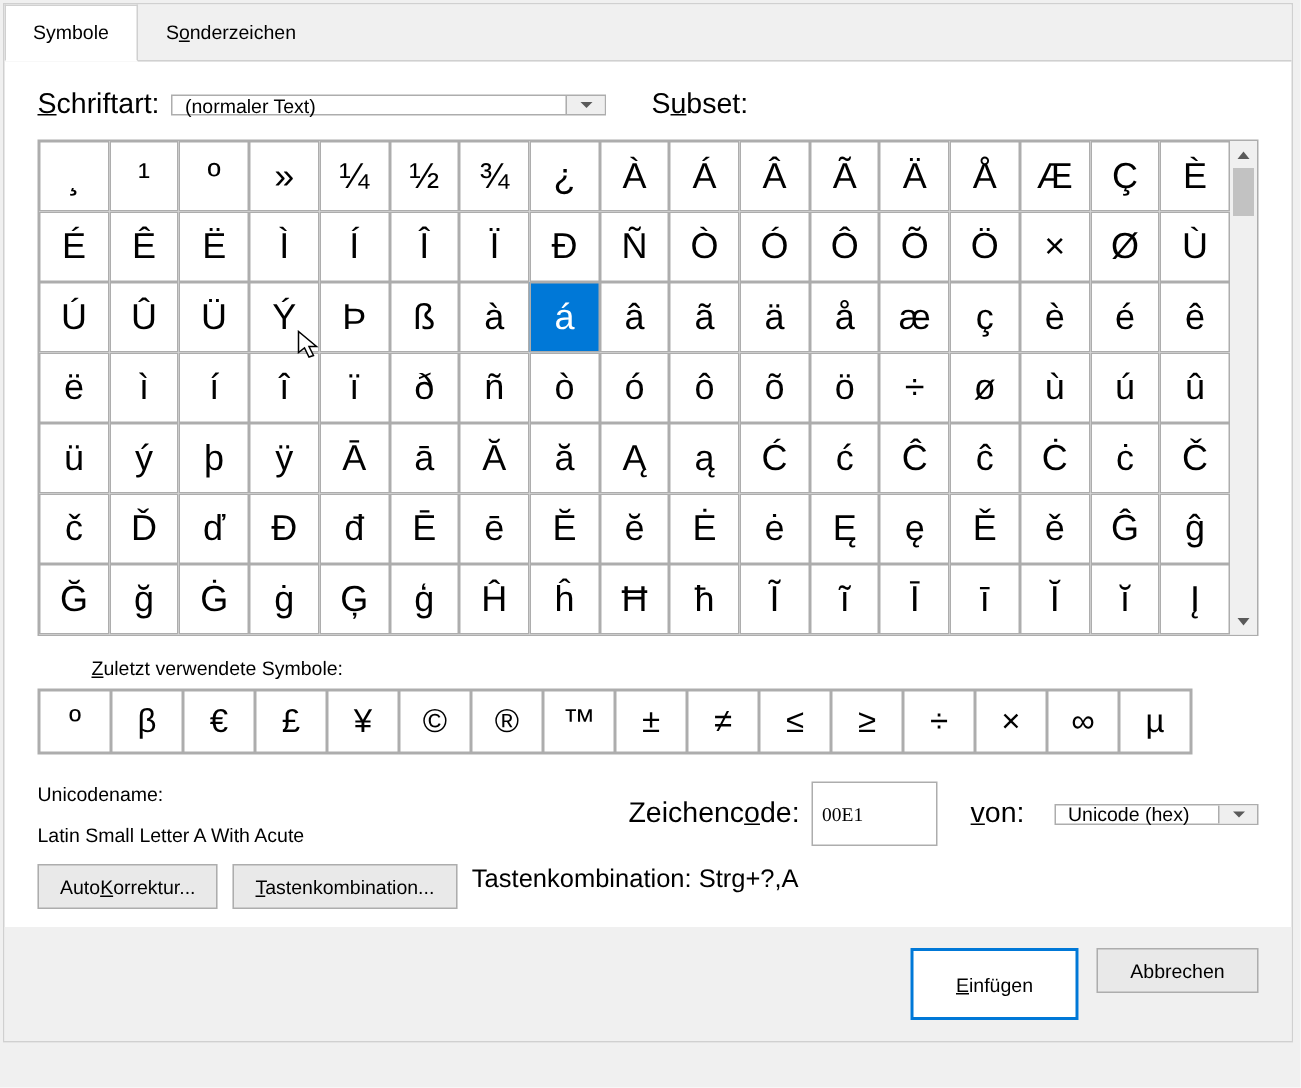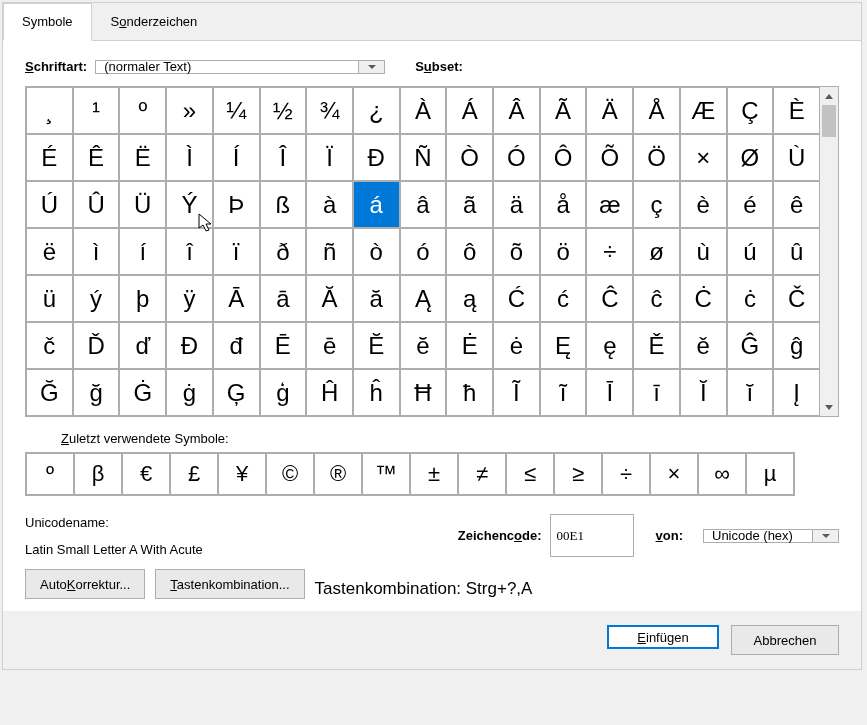--- a/index.html
+++ b/index.html
@@ -32,21 +32,21 @@
     }
     .tab.active {
       background: #ffffff;
       border: 1px solid #d0d0d0;
       border-bottom: 1px solid #ffffff;
       margin-bottom: -1px;
     }
     .underline { text-decoration: underline; }
     .content { padding: 18px 22px 12px 22px; }
     .row { display: flex; align-items: center; gap: 8px; margin-bottom: 12px; }
-    .label { font-size: 13px; font-weight: bold; }
+    .label { font-size: 19px; }
     .select-wrap {
       display: flex;
       align-items: center;
       border: 1px solid #adadad;
       background: #ffffff;
       height: 14px;
     }
     .select-wrap.font { flex: 0 0 290px; }
     .select-wrap.subset { flex: 1; }
     .select-text {
@@ -165,21 +165,21 @@
       border: 1px solid #adadad;
       height: 43px;
       padding: 0 6px;
       font-family: Liberation Serif, serif;
       font-size: 13px;
     }
     .input-code { width: 84px; }
     .select-inline { display: inline-flex; width: 136px; margin-left: 12px; }
     .action-row {
       display: flex;
-      align-items: flex-end;
+      align-items: flex-start;
       gap: 10px;
       margin-top: 12px;
     }
     .btn {
       height: 30px;
       padding: 0 14px;
       border: 1px solid #adadad;
       background: #e9e9e9;
       font-family: inherit;
       font-size: 13px;
@@ -187,21 +187,21 @@
     }
     .footer {
       display: flex;
       justify-content: flex-end;
       gap: 12px;
       padding: 14px 22px;
       background: #f0f0f0;
     }
     .btn-primary {
       width: 112px;
-      height: 24px;
+      height: 48px;
       border: 2px solid #0078d7;
       background: #ffffff;
       cursor: pointer;
       font-family: inherit;
       font-size: 13px;
     }
     .btn-secondary {
       width: 108px;
       height: 30px;
       border: 1px solid #adadad;

